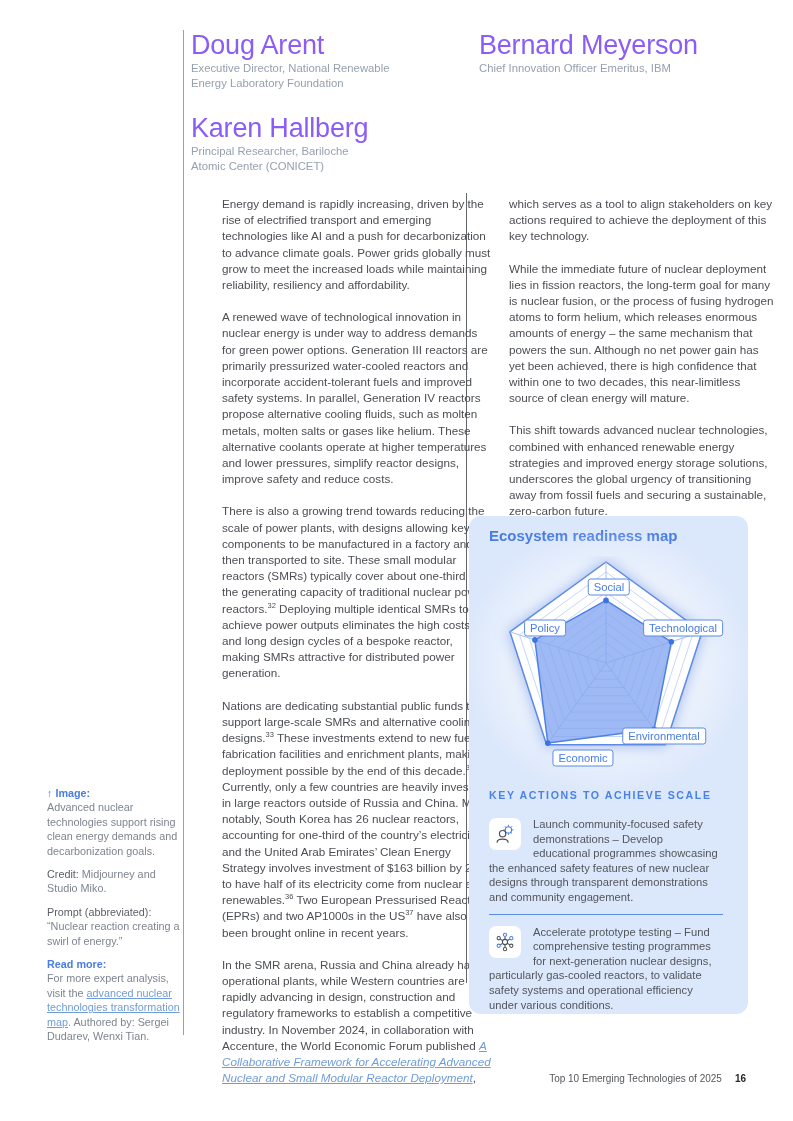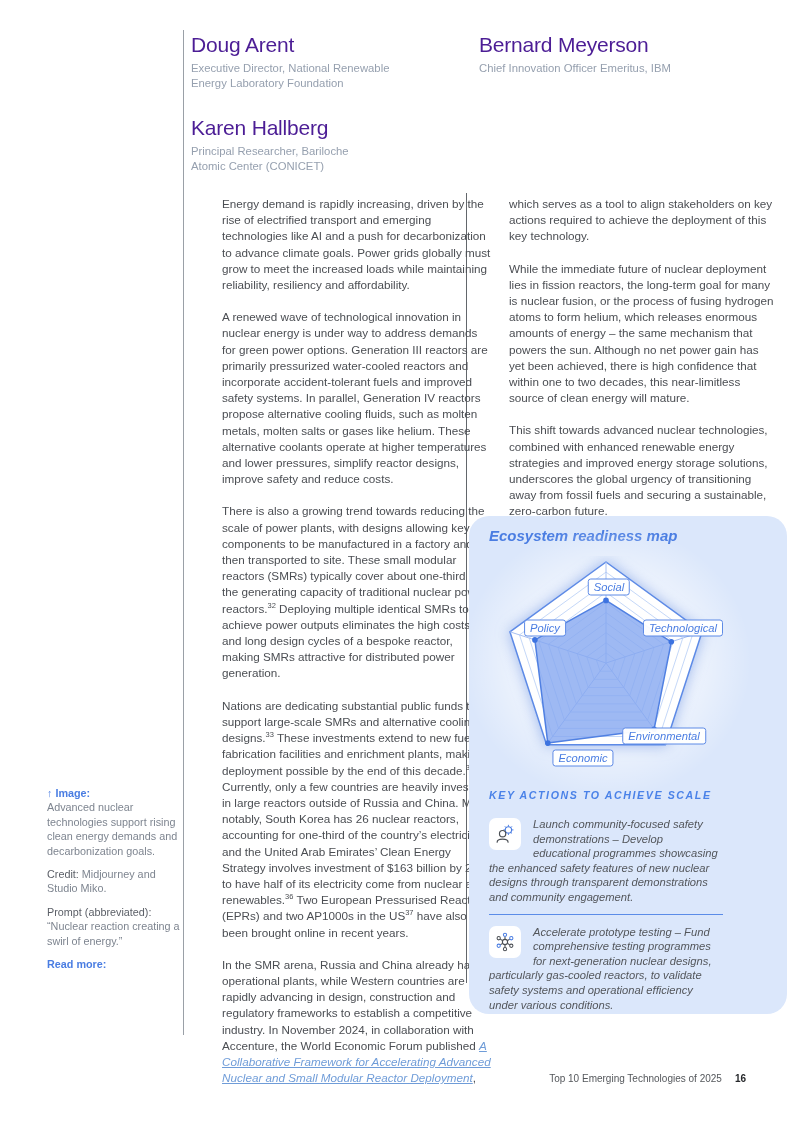--- a/index.html
+++ b/index.html
@@ -4,40 +4,40 @@
 <style>
   html,body{margin:0;padding:0;background:#ffffff;}
   .page{position:relative;width:793px;height:1121px;background:#ffffff;overflow:hidden;
         font-family:"Liberation Sans","DejaVu Sans",sans-serif;color:#4b4e53;}
   .rule{position:absolute;width:1px;}
   .rule-left{left:183px;top:30px;height:1005px;background:#9aa0a7;}
   .rule-center{left:466px;top:193px;height:790px;background:#62666b;}
 
   
   .author{position:absolute;}
-  .author-name{font-size:21px;line-height:24px;letter-spacing:-0.2px;color:#4c1d95;margin-bottom:4px;}
+  .author-name{font-size:27px;line-height:24px;letter-spacing:-0.2px;color:#8b5cf6;margin-bottom:4px;}
   .author-role{font-size:11.3px;line-height:15px;color:#96a0af;}
 
   
   .col{position:absolute;font-size:11.7px;line-height:16.2px;color:#4b4e53;margin-left:31px;}
   .col p{margin:0 0 16px 0;}
   .col sup{font-size:7.5px;line-height:0;vertical-align:super;text-align:center;}
   a.body-link{color:#6f9cd8;text-decoration:underline;}
   a.body-link.italic{font-style:italic;}
 
   
   .sidebar{position:absolute;left:47px;top:786px;width:136px;font-size:10.8px;line-height:14.4px;}
   .sb-group{margin-bottom:9px;}
   .sb-label{color:#4a7de2;font-weight:bold;}
   .sb-text{color:#7e8590;}
   .sb-strong{color:#5a5e66;font-weight:normal;}
   a.sb-link{color:#6f9cd8;text-decoration:underline;}
 
   
-  .panel{position:absolute;left:469px;top:516px;width:318px;height:498px;background:#dbe7fb;border-radius:20px;font-style:italic;}
+  .panel{position:absolute;left:469px;top:516px;width:279px;height:498px;background:#dbe7fb;border-radius:12px;}
   .panel-title{position:absolute;left:20px;top:11px;font-size:15px;font-weight:bold;color:#4a7de2;}
   .radar{position:absolute;left:0;top:40px;width:279px;height:232px;}
   .radar-glow{position:absolute;left:-12px;top:-22px;width:300px;height:270px;
       background:radial-gradient(ellipse at 50% 47%,rgba(255,255,255,0.95) 0%,rgba(255,255,255,0.55) 40%,rgba(255,255,255,0) 68%);}
   #radar-svg{position:absolute;left:0;top:0;}
   #radar-svg .outer{filter:drop-shadow(0 0 7px rgba(100,140,225,0.6));}
   .radar-label{position:absolute;transform:translate(-50%,-50%);background:rgba(255,255,255,0.96);
       border:1px solid #5d8ae6;border-radius:3px;color:#4a7de2;font-size:11.2px;line-height:13px;
       padding:1px 5px;white-space:nowrap;}
   .actions{position:absolute;left:20px;top:273px;width:234px;}
@@ -94,20 +94,21 @@
     </div>
     <div class="sb-group sb-text">
       <span class="sb-strong">Credit:</span><span> Midjourney and Studio Miko.</span>
     </div>
     <div class="sb-group sb-text">
       <div class="sb-strong">Prompt (abbreviated):</div>
       <div>“Nuclear reaction creating a swirl of energy.”</div>
     </div>
     <div class="sb-group sb-text">
       <div class="sb-label">Read more:</div>
+      <div><span>For more expert analysis, visit the </span><a class="sb-link" href="#">advanced nuclear technologies transformation map</a><span>. Authored by: Sergei Dudarev, Wenxi Tian.</span></div>
     </div>
   </div>
 
   <div class="panel">
     <div class="panel-title">Ecosystem readiness map</div>
 
     <div class="radar">
       <div class="radar-glow"></div>
       <svg id="radar-svg" width="279" height="232">
           <polygon points="137.0,6.0 233.1,75.8 196.4,188.7 77.6,188.7 40.9,75.8" fill="#ffffff" stroke="#5d8ae6" stroke-width="1.5" stroke-linejoin="round" class="outer"></polygon>

